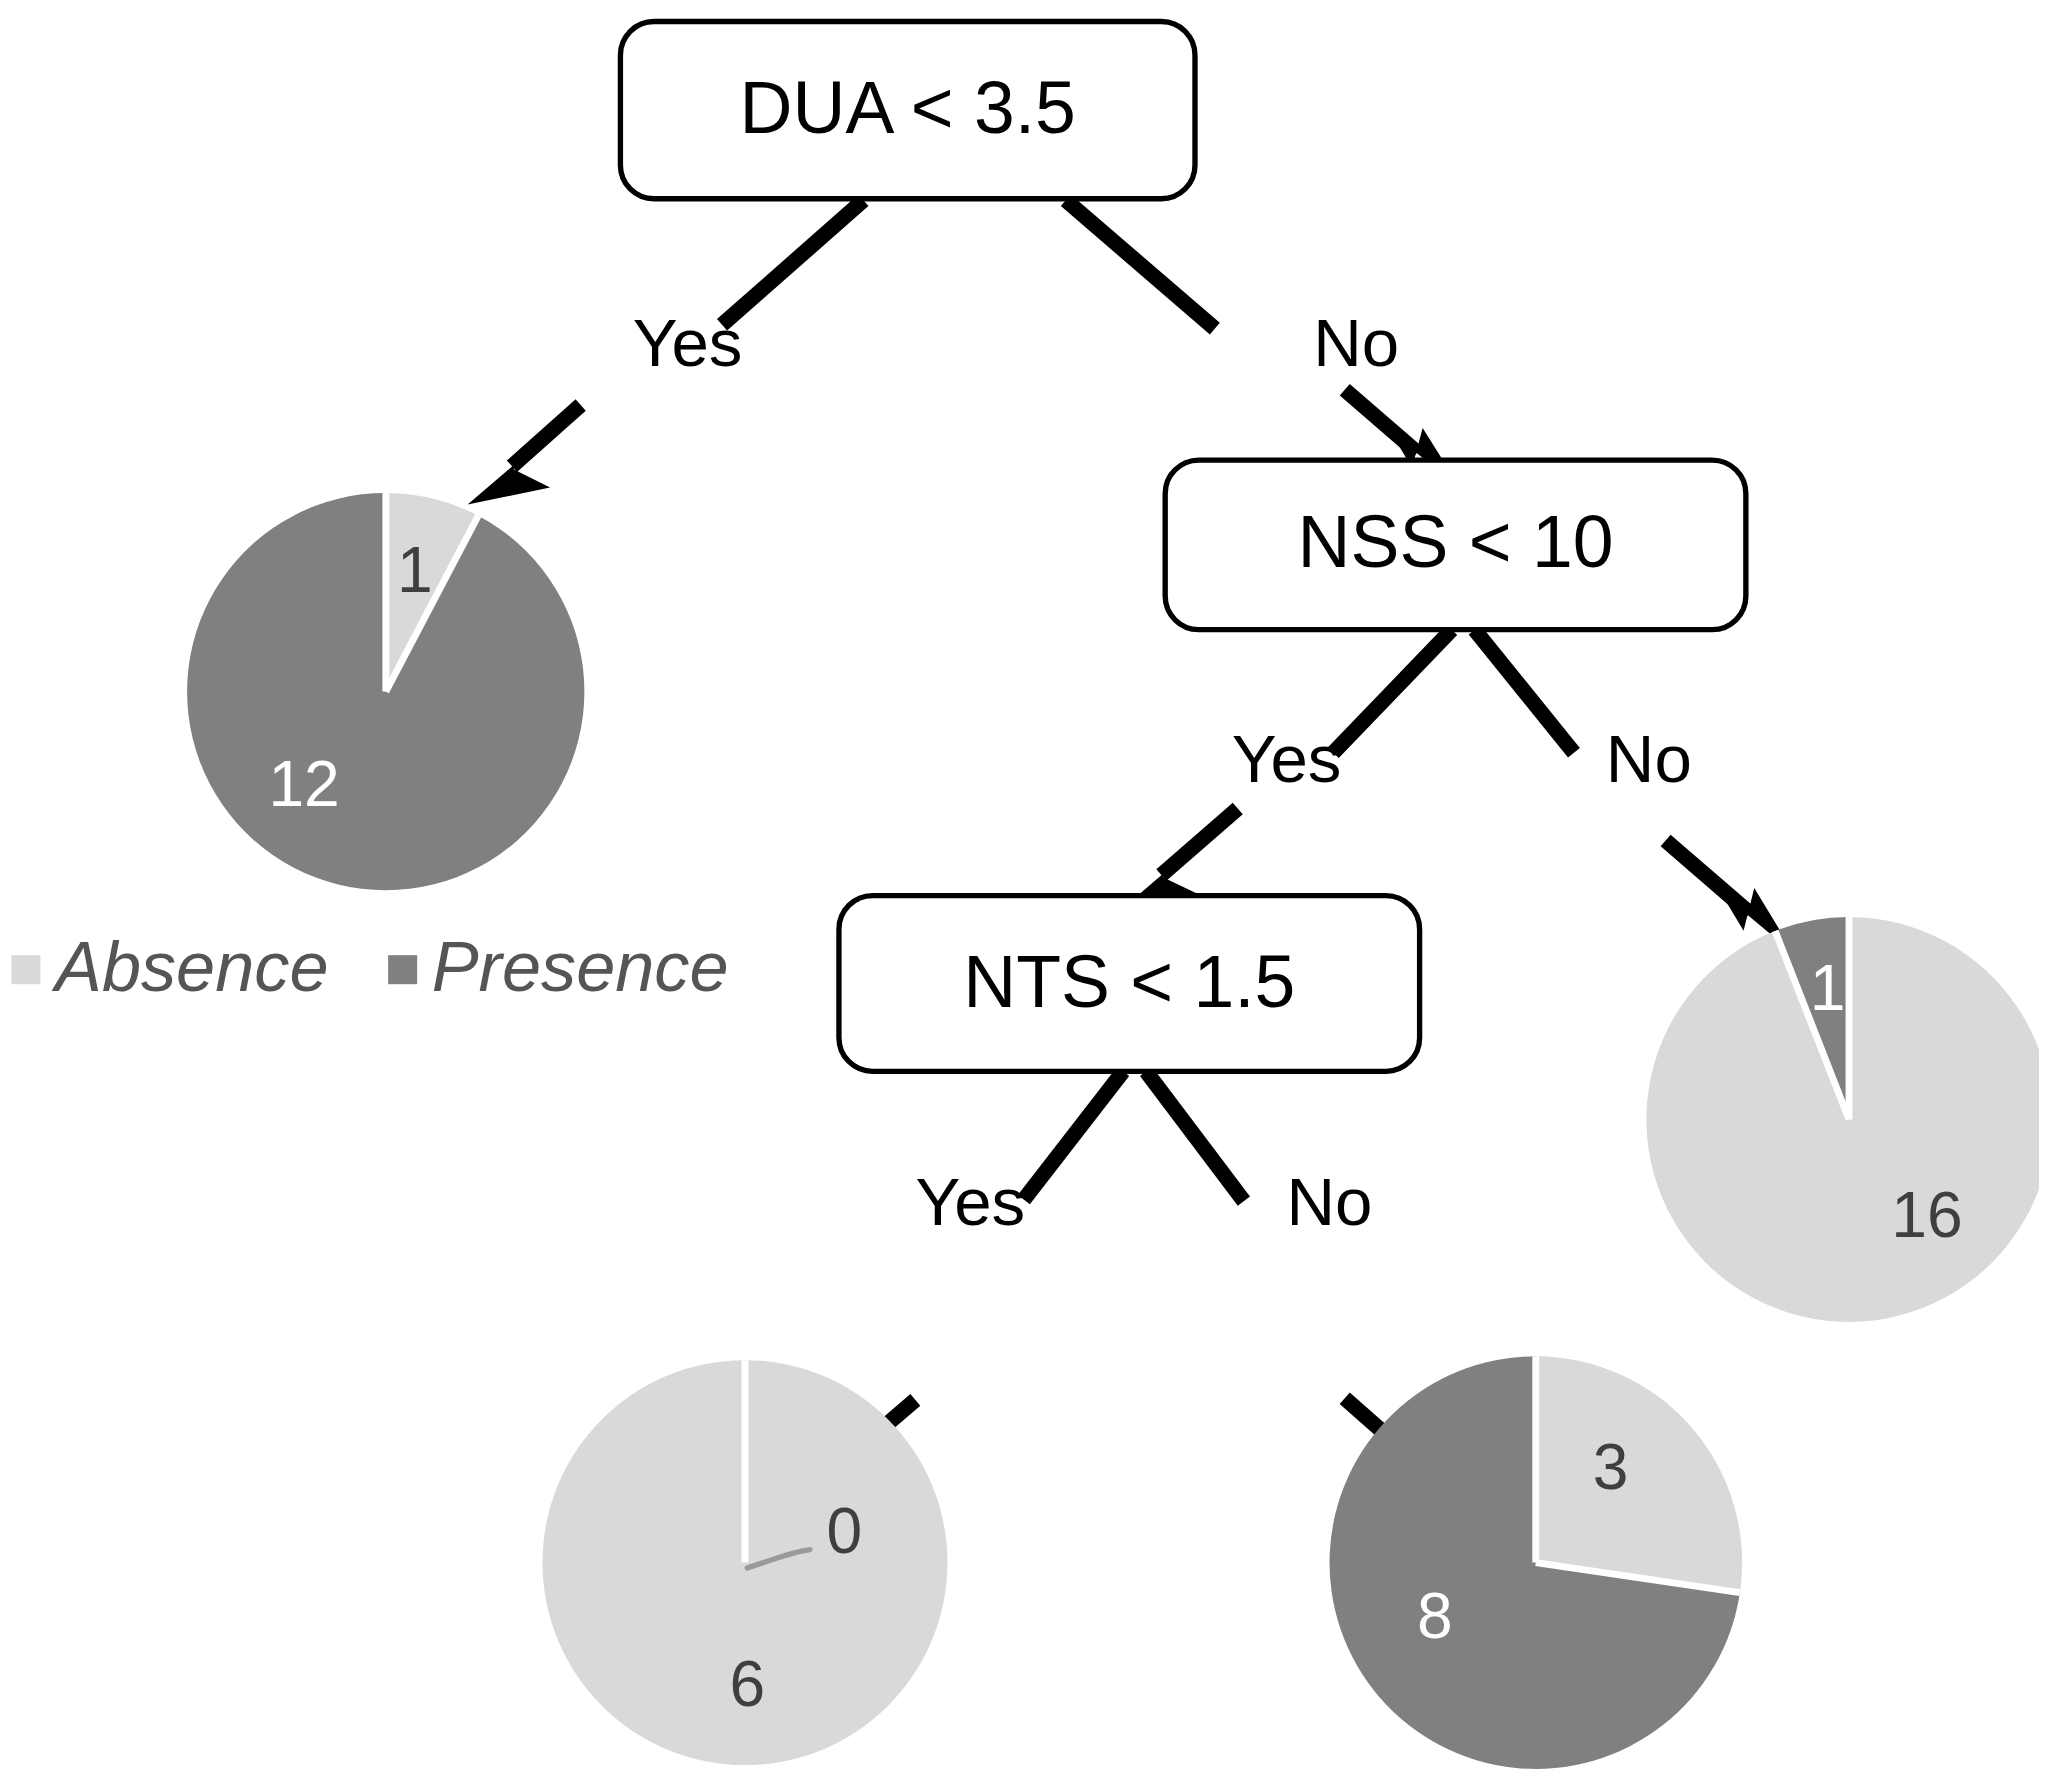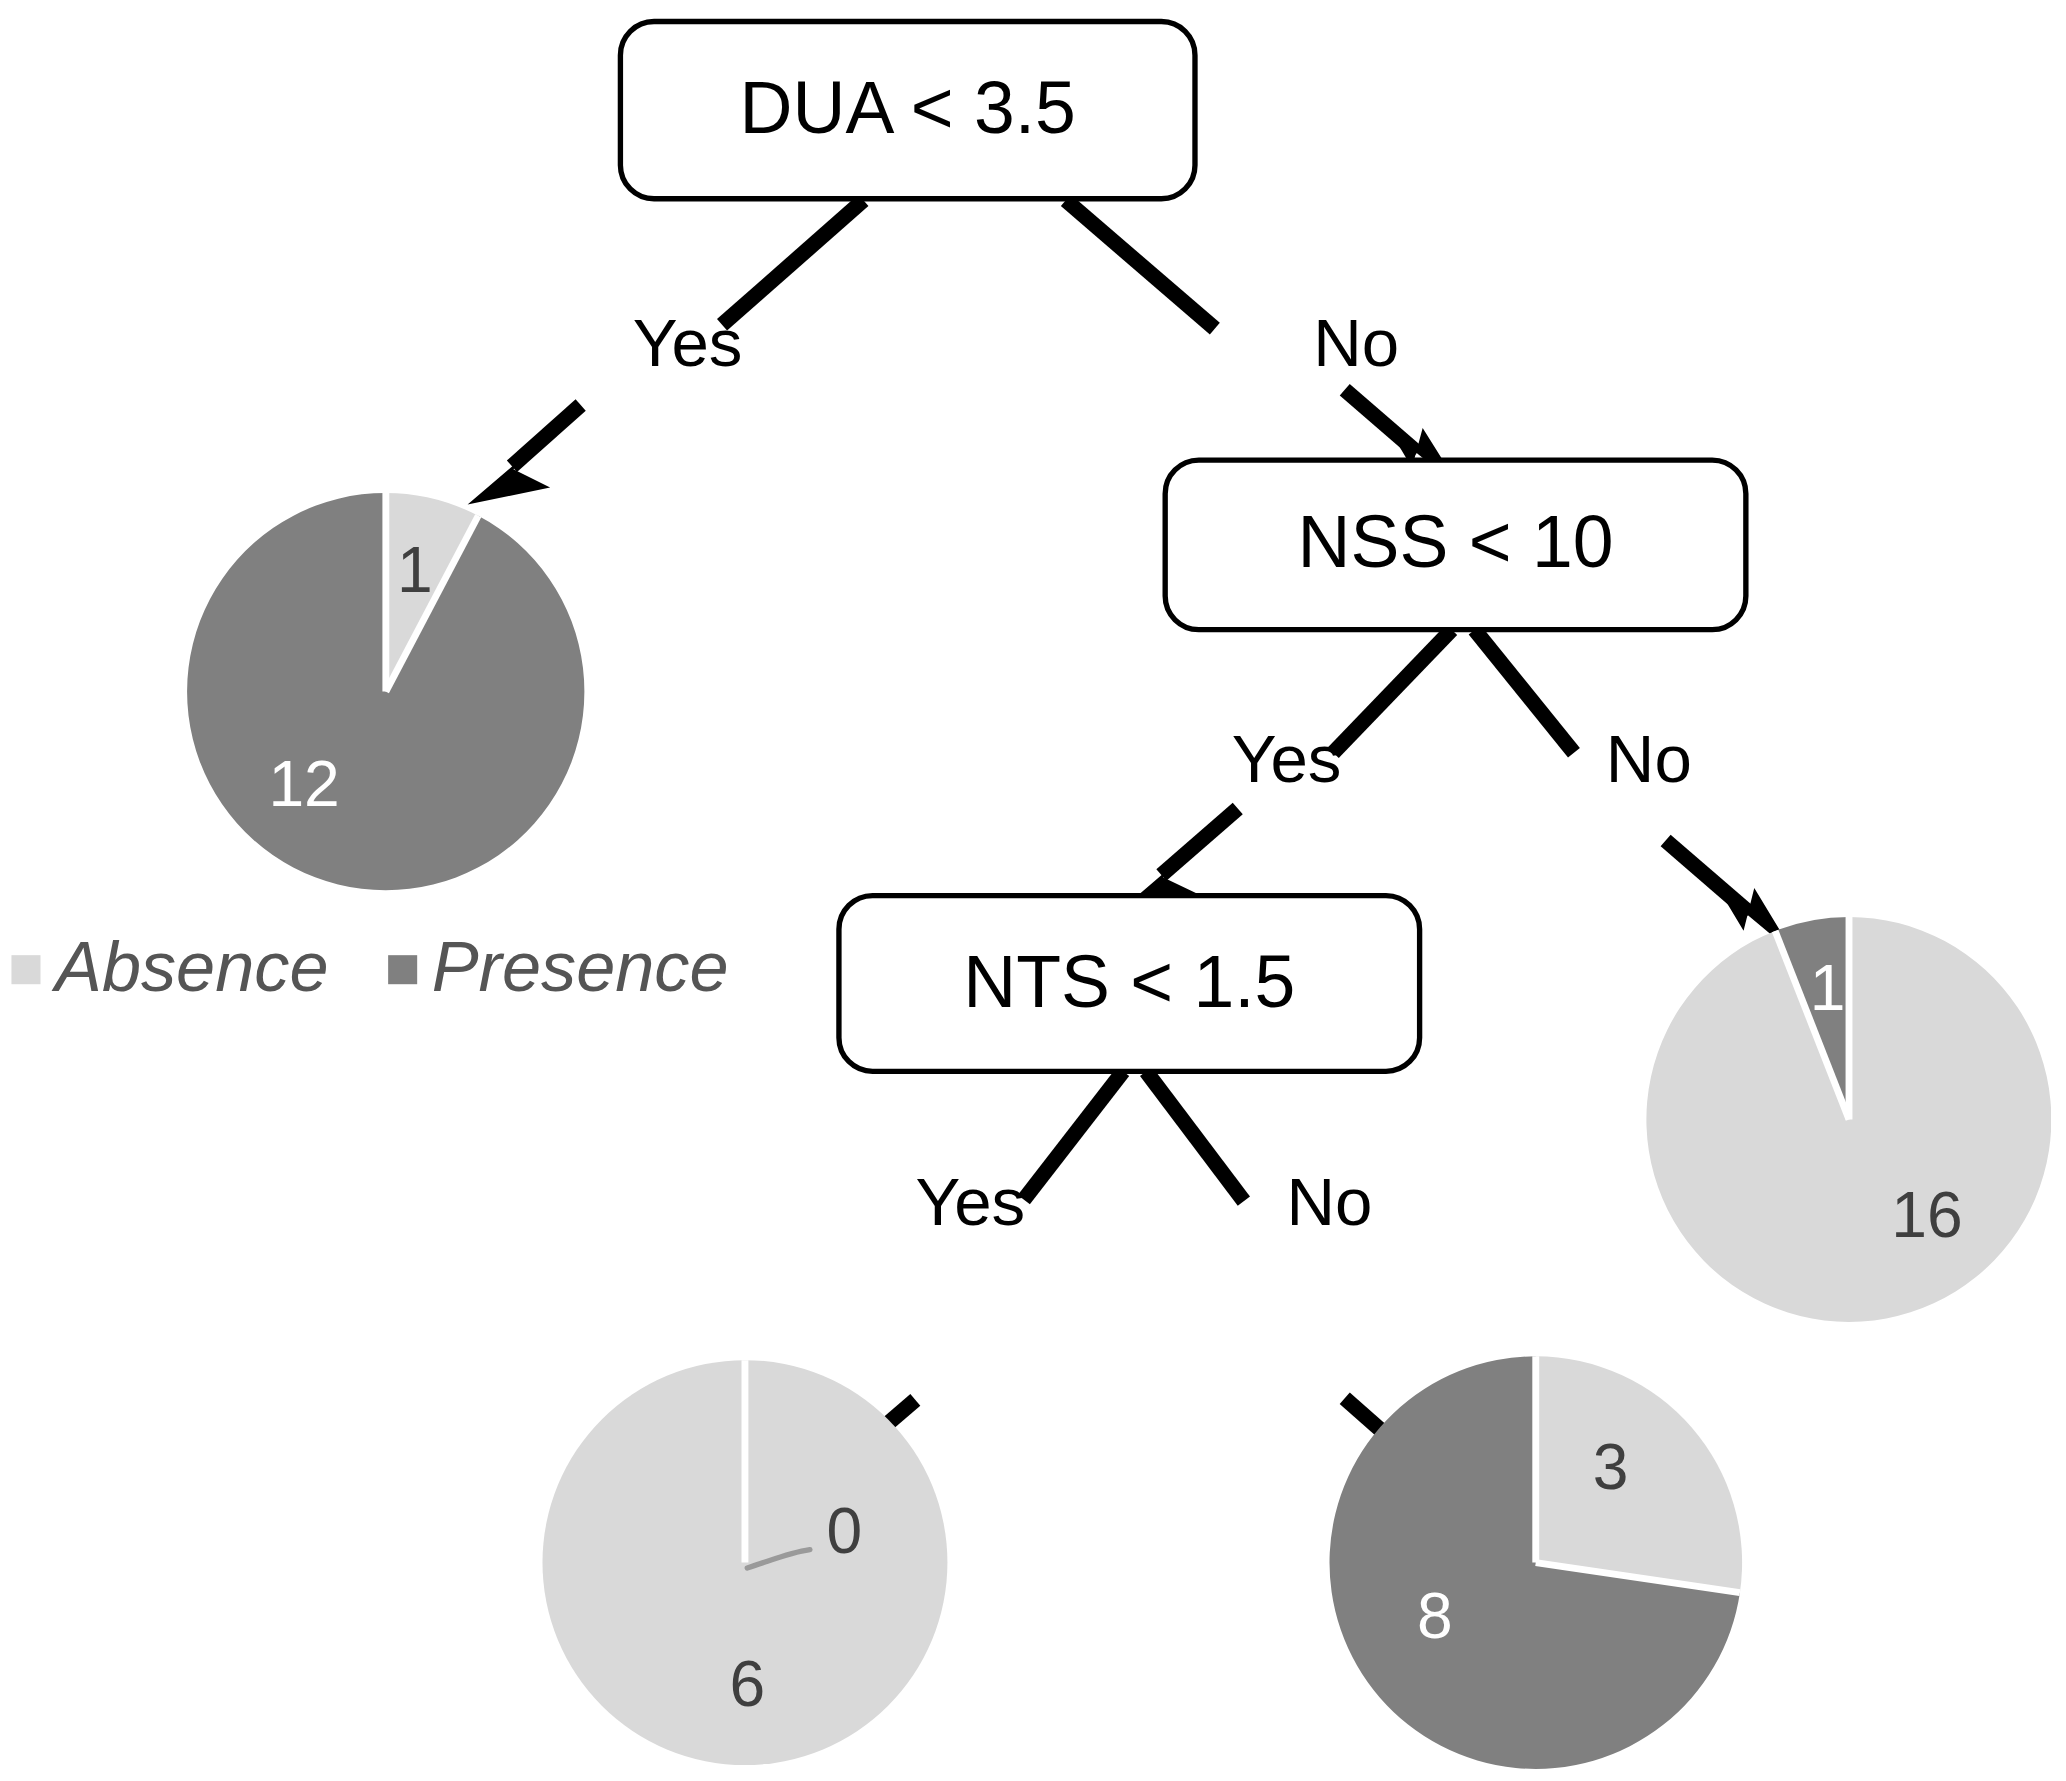--- a/index.html
+++ b/index.html
@@ -10,21 +10,20 @@
   }
   body {
     font-family: "Liberation Sans", "DejaVu Sans", sans-serif;
   }
   #canvas {
     position: relative;
     width: 2039px;
     height: 1782px;
     background: #ffffff;
     overflow: hidden;
-    padding-left: 12px;
   }
   #tree-svg {
     position: absolute;
     left: 0;
     top: 0;
     width: 2066px;
     height: 1782px;
   }
   .node-text {
     font-family: "Liberation Sans", "DejaVu Sans", sans-serif;

